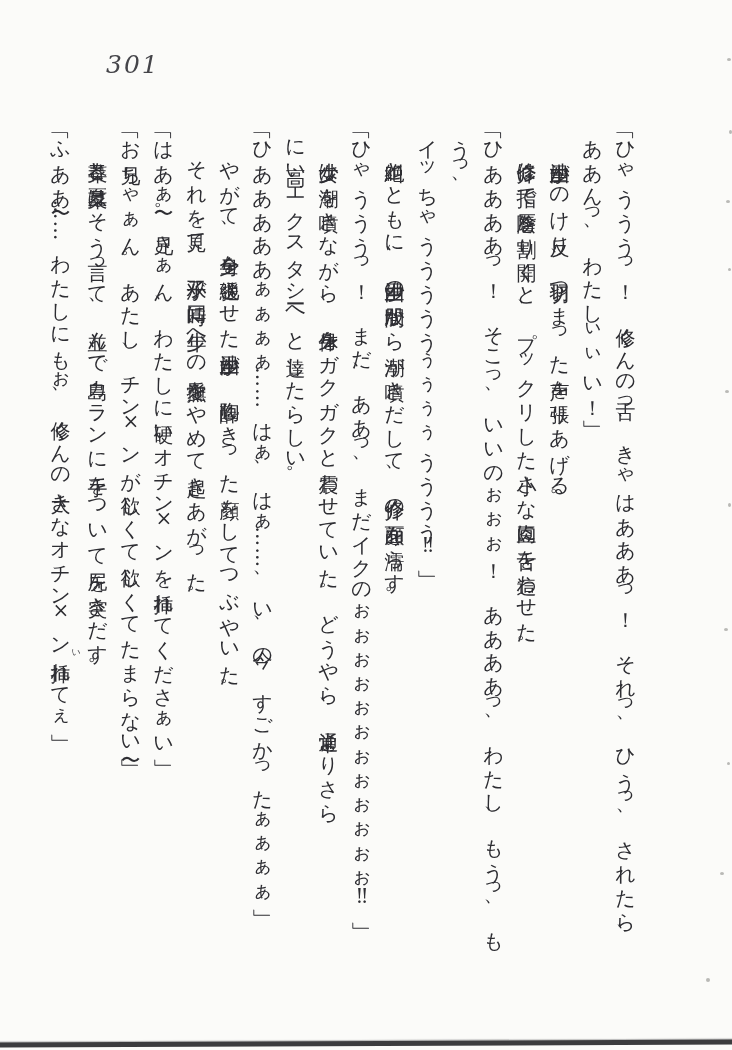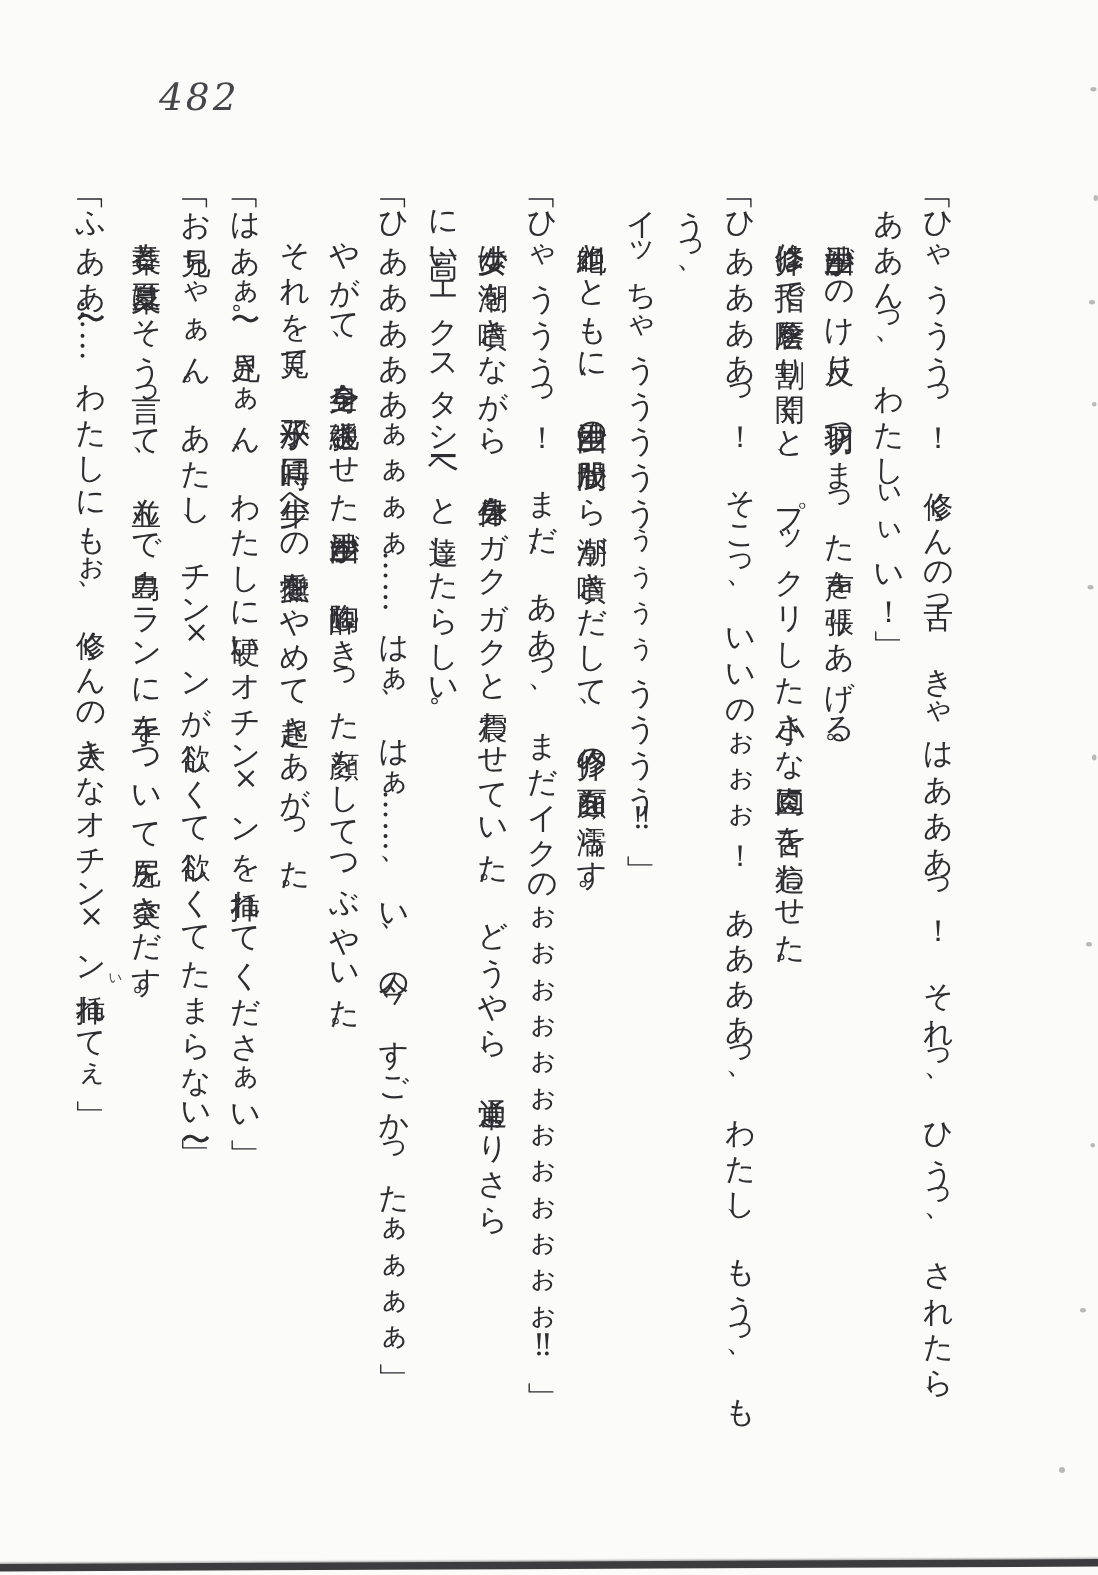--- a/index.html
+++ b/index.html
@@ -70,21 +70,21 @@
   .s7 { left: 724px; top: 628px; width: 4px; height: 3px; }
   .s8 { left: 727px; top: 762px; width: 3px; height: 3px; }
   .s9 { left: 720px; top: 872px; width: 4px; height: 3px; }
   .s10{ left: 706px; top: 978px; width: 4px; height: 4px; }
 </style>
 </head>
 <body>
 
 <div class="page">
 
-  <div class="page-number">482</div>
+  <div class="page-number">301</div>
 
   <div class="text-block">
     <div class="tline">「ひゃうううっ！　修くんの舌っ、きゃはあああっ！　それっ、ひうっ、されたら、</div>
     <div class="tline">ああんっ、わたしぃぃい！」</div>
     <div class="tline">　沙由里がのけ反り、切羽つまった声を張りあげる。</div>
     <div class="tline">　修介は指で陰唇を割り開くと、プックリした小さな肉豆に舌を這わせた。</div>
     <div class="tline">「ひああああっ！　そこっ、いいのぉぉぉ！　ああああっ、わたし、もうっ、もうっ、</div>
     <div class="tline">イッちゃうううううぅぅぅぅうううう‼」</div>
     <div class="tline">　絶叫とともに、沙由里の股間から潮が噴きだして、修介の顔面を濡らす。</div>
     <div class="tline">「ひゃうううっ！　まだ、ああっ、まだイクのぉぉぉぉぉぉぉぉぉぉぉぉ‼」</div>

